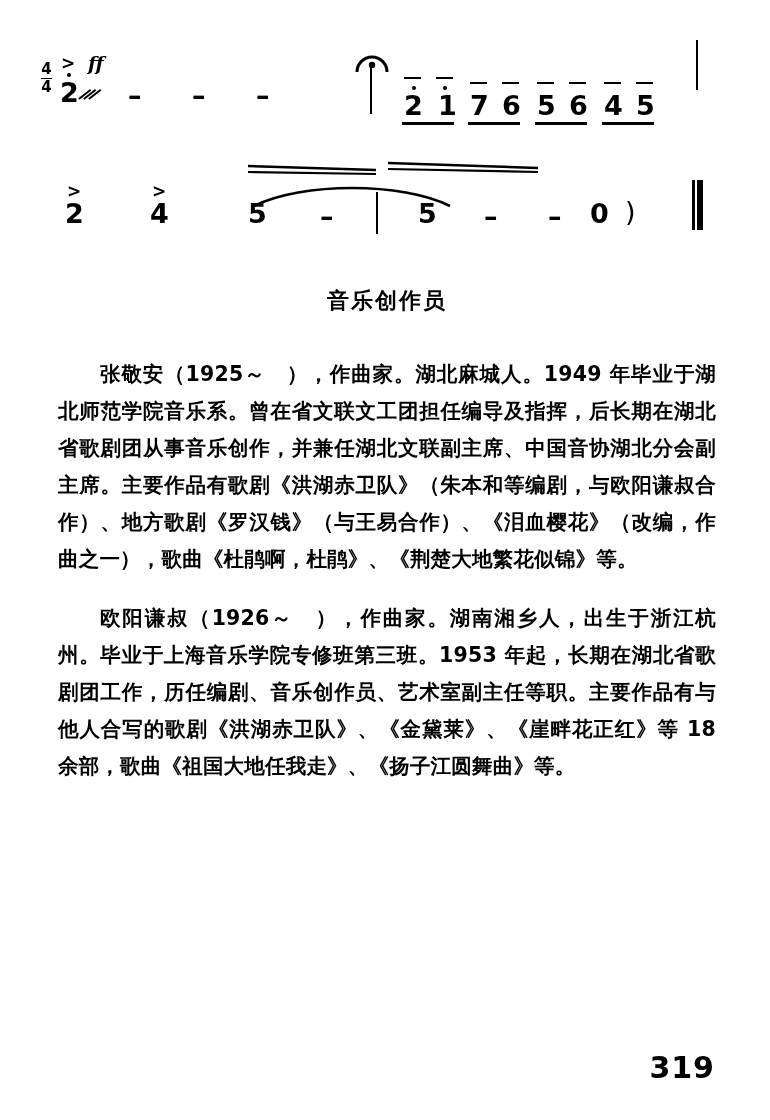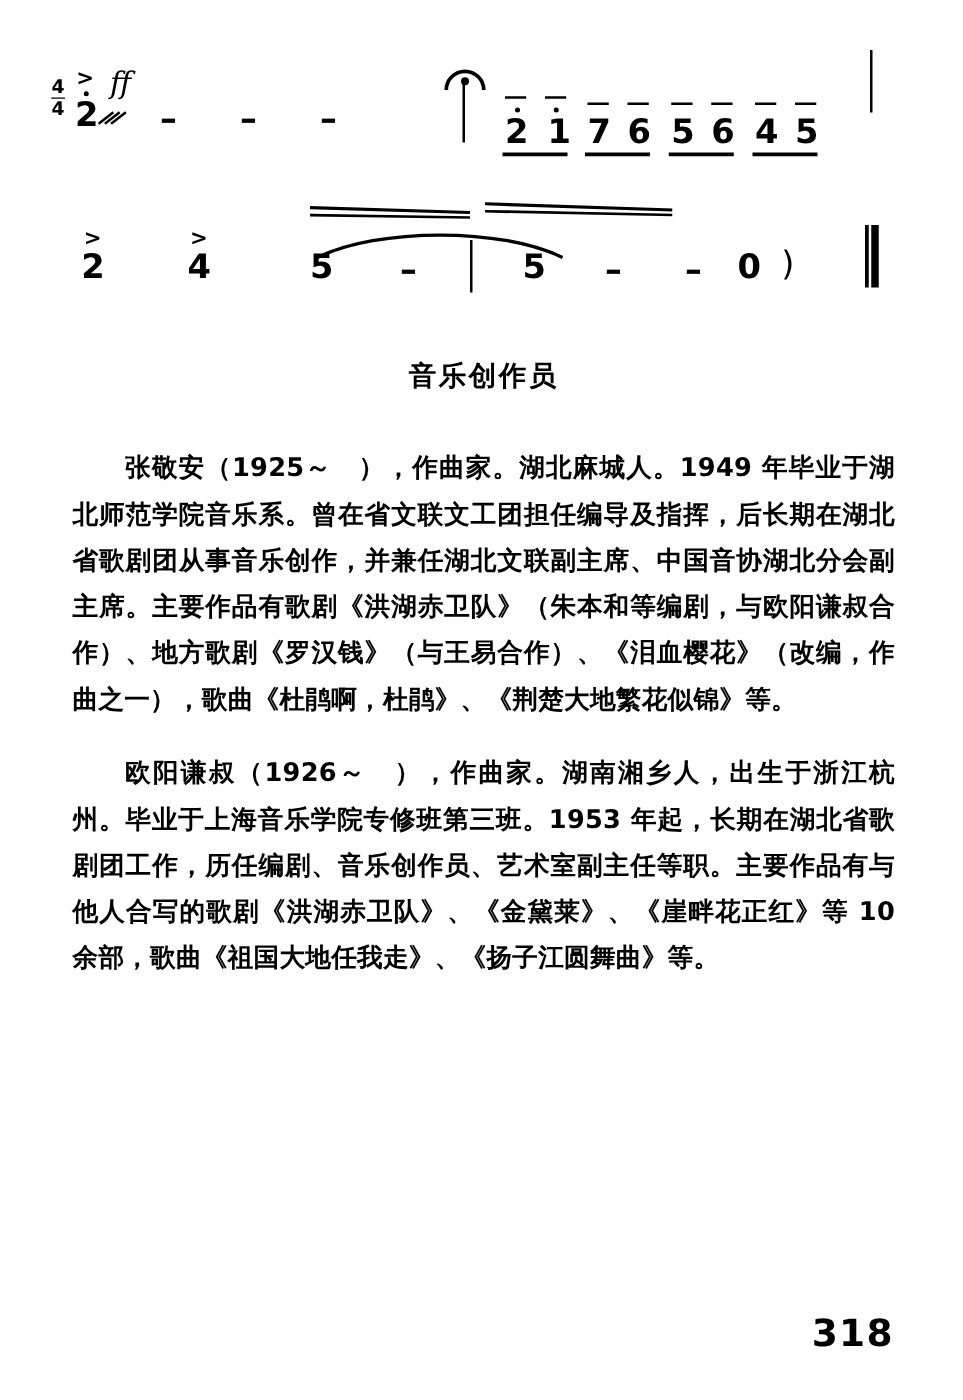--- a/index.html
+++ b/index.html
@@ -78,22 +78,22 @@
     font-family: "DejaVu Sans", sans-serif;
     font-weight: 700;
     font-size: 17px;
     line-height: 1;
   }
   
   .dynamic {
     position: absolute;
     font-family: "DejaVu Serif", "Liberation Serif", serif;
     font-style: italic;
-    font-weight: 400;
-    font-size: 24px;
+    font-weight: 700;
+    font-size: 19px;
     line-height: 1;
   }
   
   .timesig {
     position: absolute;
     font-family: "DejaVu Sans", sans-serif;
     font-weight: 700;
     font-size: 15px;
     line-height: 0.98;
     text-align: center;
@@ -299,16 +299,16 @@
       <span class="thin"></span>
       <span class="thick"></span>
     </div>
   </div>
 </div>
 
 <div id="article">
   <h2 id="section-title">音乐创作员</h2>
 
   <p class="para">张敬安（1925～　），作曲家。湖北麻城人。1949 年毕业于湖北师范学院音乐系。曾在省文联文工团担任编导及指挥，后长期在湖北省歌剧团从事音乐创作，并兼任湖北文联副主席、中国音协湖北分会副主席。主要作品有歌剧《洪湖赤卫队》（朱本和等编剧，与欧阳谦叔合作）、地方歌剧《罗汉钱》（与王易合作）、《泪血樱花》（改编，作曲之一），歌曲《杜鹃啊，杜鹃》、《荆楚大地繁花似锦》等。</p>
-  <p class="para">欧阳谦叔（1926～　），作曲家。湖南湘乡人，出生于浙江杭州。毕业于上海音乐学院专修班第三班。1953 年起，长期在湖北省歌剧团工作，历任编剧、音乐创作员、艺术室副主任等职。主要作品有与他人合写的歌剧《洪湖赤卫队》、《金黛莱》、《崖畔花正红》等 10 余部，歌曲《祖国大地任我走》、《扬子江圆舞曲》等。</p>
+  <p class="para">欧阳谦叔（1926～　），作曲家。湖南湘乡人，出生于浙江杭州。毕业于上海音乐学院专修班第三班。1953 年起，长期在湖北省歌剧团工作，历任编剧、音乐创作员、艺术室副主任等职。主要作品有与他人合写的歌剧《洪湖赤卫队》、《金黛莱》、《崖畔花正红》等 18 余部，歌曲《祖国大地任我走》、《扬子江圆舞曲》等。</p>
 </div>
 
-<div id="page-number">318</div>
+<div id="page-number">319</div>
 
 </body></html>

